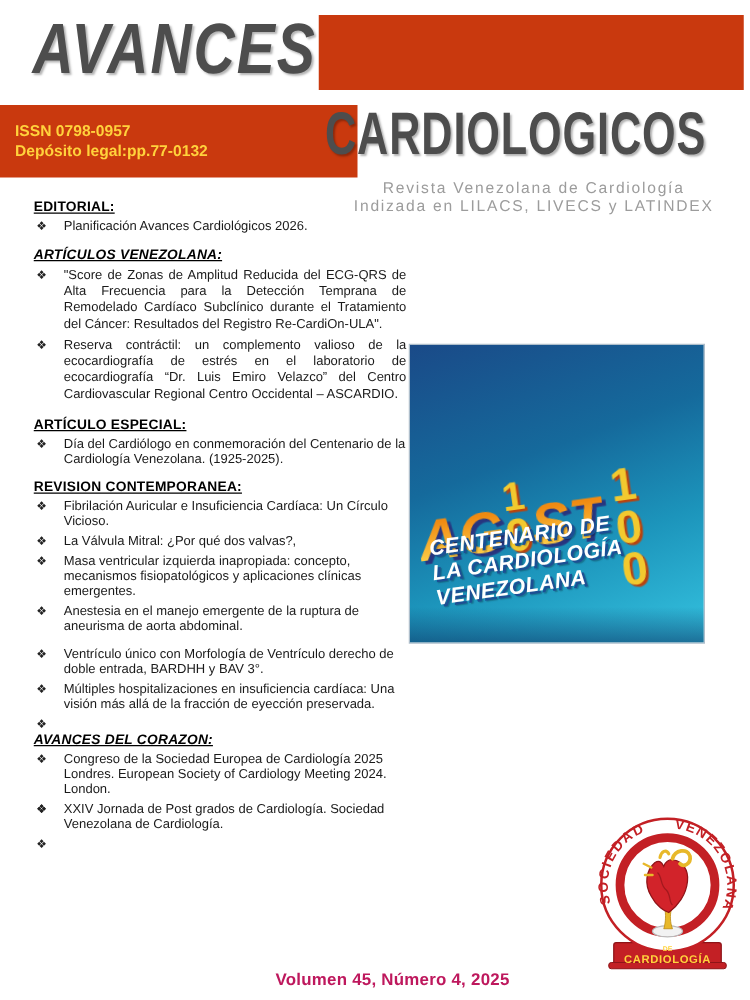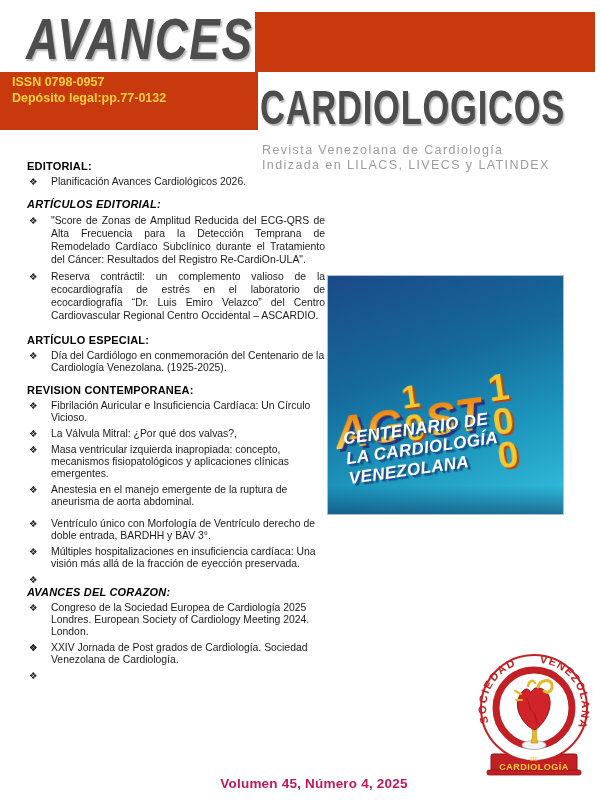--- a/index.html
+++ b/index.html
@@ -16,43 +16,43 @@
     --logo-red:#c32025;
     --logo-yellow:#ffd23c;
   }
   *{margin:0;padding:0;box-sizing:border-box;}
   html,body{background:#fff;}
   body{font-family:"Liberation Sans","DejaVu Sans",sans-serif;}
   .page{position:relative;width:600px;height:800px;background:#fff;overflow:hidden;margin:0 auto;}
 
   
   .banner-top{position:absolute;left:255px;top:12px;width:340px;height:60px;background:var(--banner-red);}
-  .banner-left{position:absolute;left:0;top:72px;width:258px;height:58px;background:var(--banner-red);padding:2px 0 0 12px;}
+  .banner-left{position:absolute;left:0;top:84px;width:286px;height:58px;background:var(--banner-red);padding:13px 0 0 12px;}
   .avances{
     position:absolute;left:26px;top:6px;
     font-size:57px;font-weight:900;font-style:italic;letter-spacing:2px;
     color:var(--title-gray);transform:scaleX(.8);transform-origin:left top;
     text-shadow:2px 2px 2px rgba(0,0,0,.3);white-space:nowrap;
   }
   .cardiologicos{
     position:absolute;left:260px;top:80px;
     font-size:48px;font-weight:900;letter-spacing:1px;
     color:var(--title-gray);transform:scaleX(.72);transform-origin:left top;
     text-shadow:2px 2px 2px rgba(0,0,0,.3);white-space:nowrap;
   }
   .issn-line{color:var(--issn-yellow);font-size:12.5px;font-weight:bold;line-height:16px;}
-  .subtitle{position:absolute;left:262px;top:143px;width:330px;
+  .subtitle{position:absolute;left:262px;top:143px;width:330px;text-align:center;
     color:var(--subtitle-gray);font-size:12.5px;letter-spacing:1.4px;line-height:15px;white-space:nowrap;}
 
   
   .toc{position:absolute;left:27px;top:160px;width:298px;color:var(--text-black);}
   .toc-section{margin-bottom:10px;}
   .toc-section.s1{margin-bottom:12px;}
   .toc-section.s5{margin-top:16px;}
-  .toc-heading{font-size:11px;font-weight:bold;margin-bottom:4px;color:#000;letter-spacing:.2px;}
+  .toc-heading{font-size:11px;font-weight:bold;text-decoration:underline;margin-bottom:4px;color:#000;letter-spacing:.2px;}
   .toc-heading.it{font-style:italic;}
   .toc-item{position:relative;padding-left:24px;font-size:10.4px;line-height:12px;margin-bottom:4px;}
   .toc-item .bullet{position:absolute;left:2px;top:0;font-size:9.5px;color:#222;}
   .toc-item.just{text-align:justify;line-height:13px;}
 
   
   .poster{
     position:absolute;left:327px;top:275px;width:237px;height:240px;
     border:1px solid #aebecb;
     background:
@@ -104,21 +104,21 @@
     <div>Revista Venezolana de Cardiología</div>
     <div>Indizada en LILACS, LIVECS y LATINDEX</div>
   </div>
 
   <div class="toc">
       <section class="toc-section s0">
         <div class="toc-heading">EDITORIAL:</div>
         <div class="toc-item"><span class="bullet">❖</span><span>Planificación Avances Cardiológicos 2026.</span></div>
       </section>
       <section class="toc-section s1">
-        <div class="toc-heading it">ARTÍCULOS EDITORIAL:</div>
+        <div class="toc-heading it">ARTÍCULOS VENEZOLANA:</div>
         <div class="toc-item just"><span class="bullet">❖</span><span>"Score de Zonas de Amplitud Reducida del ECG-QRS de Alta Frecuencia para la Detección Temprana de Remodelado Cardíaco Subclínico durante el Tratamiento del Cáncer: Resultados del Registro Re-CardiOn-ULA".</span></div>
         <div class="toc-item just"><span class="bullet">❖</span><span>Reserva contráctil: un complemento valioso de la ecocardiografía de estrés en el laboratorio de ecocardiografía “Dr. Luis Emiro Velazco” del Centro Cardiovascular Regional Centro Occidental – ASCARDIO.</span></div>
       </section>
       <section class="toc-section s2">
         <div class="toc-heading">ARTÍCULO ESPECIAL:</div>
         <div class="toc-item"><span class="bullet">❖</span><span>Día del Cardiólogo en conmemoración del Centenario de la Cardiología Venezolana.   (1925-2025).</span></div>
       </section>
       <section class="toc-section s3">
         <div class="toc-heading">REVISION CONTEMPORANEA:</div>
         <div class="toc-item"><span class="bullet">❖</span><span>Fibrilación Auricular e Insuficiencia Cardíaca: Un Círculo Vicioso.</span></div>

